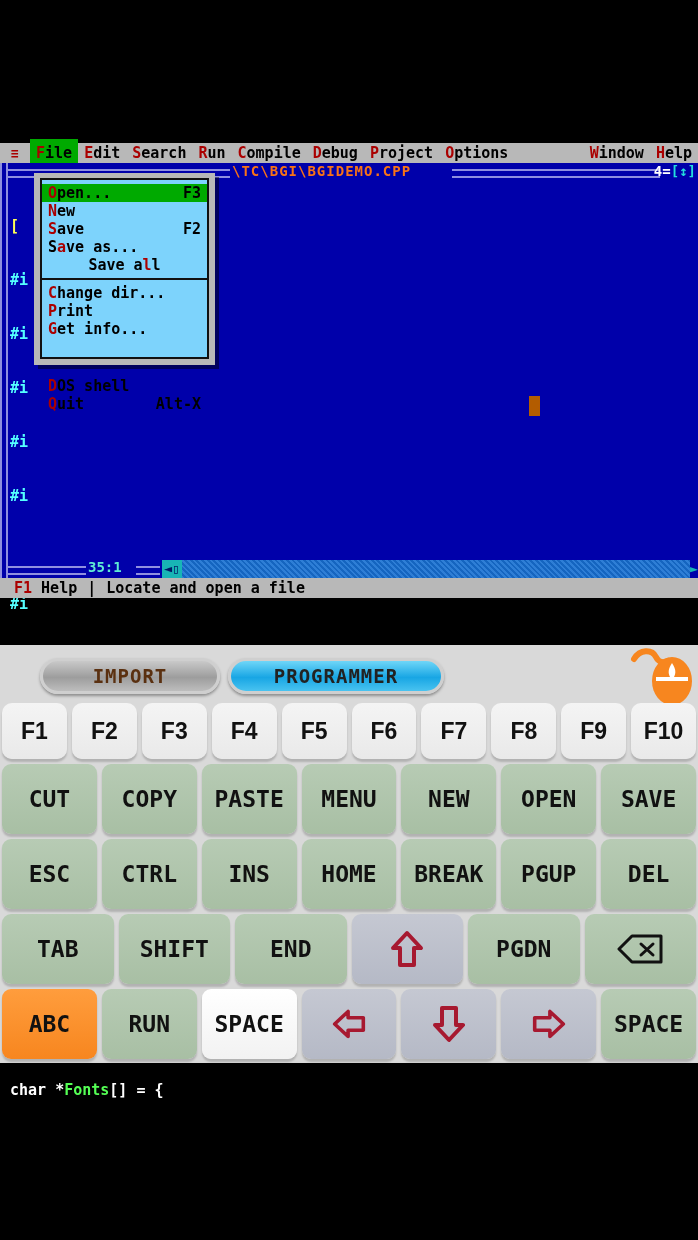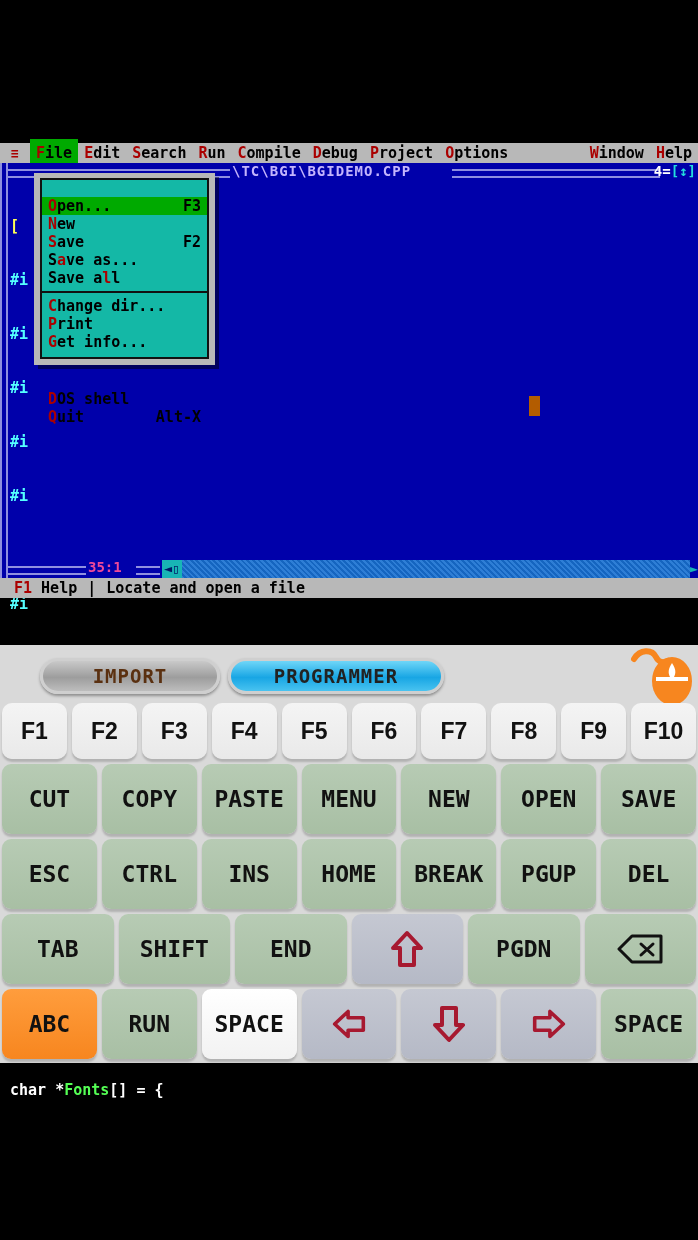--- a/index.html
+++ b/index.html
@@ -18,21 +18,21 @@
   .mi.active{background:#00aa00;color:#000;}
   .mi.active .hot{color:#aa0000;}
   .mspacer{flex:1 1 auto;}
 
   
   .win{position:absolute;left:0;top:20px;width:698px;height:415px;background:#0000aa;}
   .wintitle{position:absolute;left:0;top:0;width:698px;height:17px;overflow:hidden;}
   .tbar{position:absolute;top:6px;height:5px;border-top:2px solid #8f8fe0;border-bottom:2px solid #8f8fe0;}
   .tbarL{left:6px;width:224px;}
   .tbarR{left:452px;width:208px;}
-  .wtxt{position:absolute;left:232px;top:0px;color:#c4b5fd;font-size:14px;font-weight:bold;
+  .wtxt{position:absolute;left:232px;top:0px;color:#f97316;font-size:14px;font-weight:bold;
         letter-spacing:1px;white-space:pre;}
   .wnum{position:absolute;right:2px;top:0px;color:#ffffff;font-size:14px;font-weight:bold;white-space:pre;}
   .wnum .cy{color:#22dddd;}
 
   .lborder{position:absolute;left:0px;top:0px;width:8px;height:415px;
            border-left:2px solid #8f8fe0;border-right:2px solid #8f8fe0;box-sizing:border-box;}
 
   .code{position:absolute;left:10px;top:18px;width:688px;font-size:15px;line-height:18px;
         white-space:pre;font-weight:bold;}
   .code .ln{height:18px;position:relative;}
@@ -45,21 +45,21 @@
   .c-br{color:#ffff55;}
 
   .cmtcol{position:absolute;left:362px;top:0;}
   .cursorblk{position:absolute;left:529px;top:233px;width:11px;height:20px;background:#b35c00;}
 
   
   .hscroll{position:absolute;left:0;bottom:0;width:698px;height:18px;overflow:hidden;}
   .hbar{position:absolute;top:6px;height:5px;border-top:2px solid #8f8fe0;border-bottom:2px solid #8f8fe0;}
   .hbarL{left:6px;width:80px;}
   .hbarM{left:136px;width:24px;}
-  .hpos{position:absolute;left:88px;top:-1px;color:#ec4899;font-size:14px;font-weight:bold;white-space:pre;}
+  .hpos{position:absolute;left:88px;top:-1px;color:#5eead4;font-size:14px;font-weight:bold;white-space:pre;}
   .htrack{position:absolute;left:162px;top:0;right:8px;height:18px;background:#1565c0;
           background-image:repeating-linear-gradient(45deg,#1565c0 0 2px,#2e7ed6 2px 4px);}
   .hthumb{position:absolute;left:162px;top:0;width:20px;height:18px;background:#18b5b5;
           color:#001a66;font-size:13px;font-weight:bold;text-align:center;line-height:18px;}
   .harrow{position:absolute;right:0px;top:0;width:8px;height:18px;color:#18b5b5;font-size:13px;line-height:18px;}
 
   
   .statusbar{position:absolute;left:0;top:435px;width:698px;height:20px;background:#b8b8b8;
              display:flex;align-items:center;font-size:15px;font-weight:bold;
              font-family:"DejaVu Sans Mono","Liberation Mono",monospace;white-space:pre;}
@@ -178,41 +178,41 @@
       <span class="k">F1</span>
       <span class="t">&nbsp;</span>
       <span class="t">Help</span>
       <span class="sep">|</span>
       <span class="t">Locate and open a file</span>
     </div>
 
     <div style="position:absolute;left:34px;top:30px;width:181px;height:192px;background:#b8b8b8;
                 box-shadow:4px 4px 0 rgba(0,0,0,.45);">
       <div style="position:absolute;left:6px;top:5px;right:6px;bottom:6px;border:2px solid #111;
-                  background:#14b8a6;box-sizing:border-box;
+                  background:#7dd3fc;box-sizing:border-box;
                   font-family:'DejaVu Sans Mono','Liberation Mono',monospace;
-                  font-size:15px;font-weight:bold;padding-top:17px;">
+                  font-size:15px;font-weight:bold;padding-top:4px;">
 
         <div style="display:flex;justify-content:space-between;padding:0 6px;background:#00aa00;color:#000;height:18px;line-height:18px;">
           <span><span style="color:#aa0000;">O</span>pen...</span>
           <span>F3</span>
         </div>
         <div style="display:flex;justify-content:space-between;padding:0 6px;color:#000;height:18px;line-height:18px;">
           <span><span style="color:#aa0000;">N</span>ew</span>
           <span></span>
         </div>
         <div style="display:flex;justify-content:space-between;padding:0 6px;color:#000;height:18px;line-height:18px;">
           <span><span style="color:#aa0000;">S</span>ave</span>
           <span>F2</span>
         </div>
         <div style="display:flex;justify-content:space-between;padding:0 6px;color:#000;height:18px;line-height:18px;">
           <span>S<span style="color:#aa0000;">a</span>ve as...</span>
           <span></span>
         </div>
-        <div style="display:flex;justify-content:flex-start;padding:0 6px;color:#000;height:18px;line-height:18px;">
+        <div style="display:flex;justify-content:center;padding:0 6px;color:#000;height:18px;line-height:18px;">
           <span>Save a<span style="color:#aa0000;">l</span>l</span>
           <span></span>
         </div>
 
         <div style="height:2px;background:#111;margin:4px 0 4px 0;"></div>
 
         <div style="display:flex;justify-content:space-between;padding:0 6px;color:#000;height:18px;line-height:18px;">
           <span><span style="color:#aa0000;">C</span>hange dir...</span>
           <span></span>
         </div>

